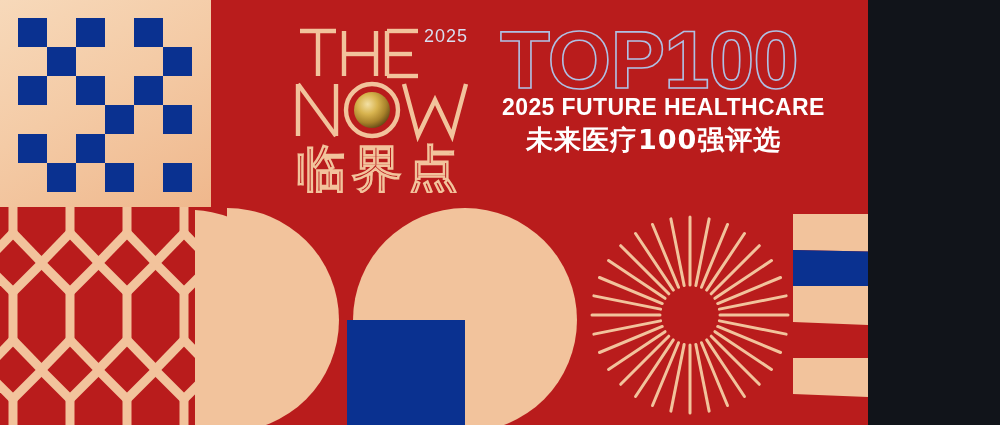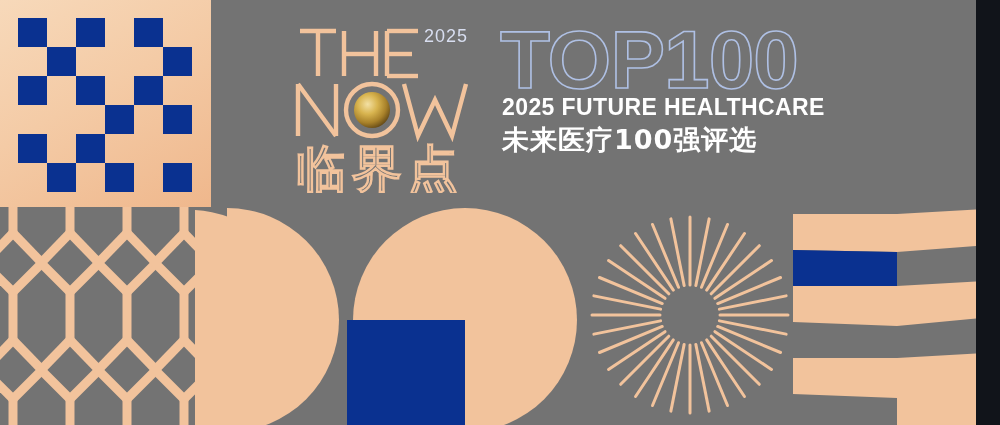--- a/index.html
+++ b/index.html
@@ -2,24 +2,24 @@
 <html><head>
 <meta charset="utf-8">
 <title>THE NOW 2025 TOP100 Banner</title>
 <style>
   * { margin:0; padding:0; box-sizing:border-box; }
   html,body { background:#11141a; }
   body { font-family:"Liberation Sans", sans-serif; }
 
   #banner{
     position:relative;
-    width:976px;
+    width:868px;
     height:425px;
     overflow:hidden;
-    background:#737373;
+    background:#b91c1c;
   }
 
   
   .checker-panel{
     position:absolute;
     left:0; top:0;
     width:211px; height:207px;
     background:linear-gradient(150deg,#F7D9BA 0%,#F4CBA6 45%,#EFB78C 100%);
   }
   .checker-grid{
@@ -97,20 +97,21 @@
   }
   .tagline .cn{
     color:#FFFFFF;
     font-family:"DejaVu Sans", sans-serif;
     font-weight:bold;
     font-size:27px;
     letter-spacing:1px;
     line-height:34px;
     margin-top:4px;
     white-space:nowrap;
+    margin-left:24px;
   }
 </style>
 </head>
 <body>
 
 <div id="banner">
 
   <div class="checker-panel">
     <div class="checker-grid" id="checker-grid">
         <span class="on"></span>

